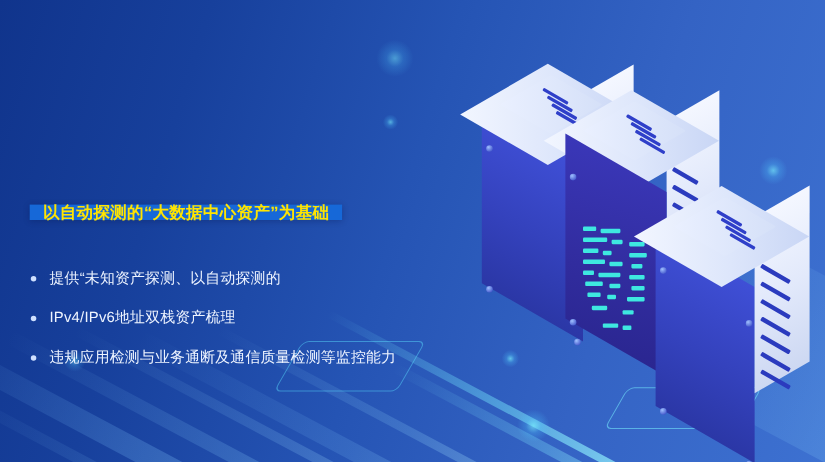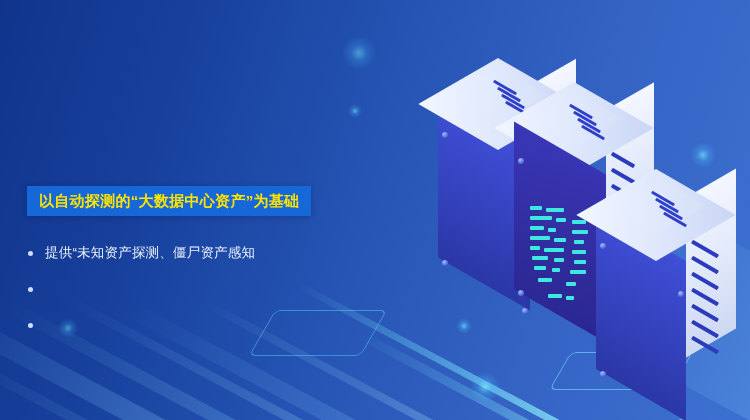--- a/index.html
+++ b/index.html
@@ -24,21 +24,21 @@
   .trace{position:absolute;border:1.5px solid rgba(90,225,255,.55);border-radius:6px;background:transparent;}
   
   .content{position:absolute;left:0;top:0;width:470px;height:420px;}
   .title{
     position:absolute;left:28px;top:124px;
     font-size:41px;line-height:48px;font-weight:700;color:#ffffff;
     letter-spacing:1px;white-space:nowrap;
     text-shadow:0 2px 10px rgba(5,20,70,.45);
   }
   .subtitle-bar{
-    position:absolute;left:27px;top:186px;height:30px;
+    position:absolute;left:27px;top:186px;height:14px;
     background:#1668d8;display:flex;align-items:center;
     padding:0 12px;box-sizing:border-box;
     box-shadow:0 1px 6px rgba(5,20,70,.30);
   }
   .subtitle-bar span{
     font-size:15px;font-weight:700;color:#ffe401;white-space:nowrap;letter-spacing:.3px;
   }
   .bullets{position:absolute;left:28px;top:238px;}
   .bullet{display:flex;align-items:center;height:30px;margin-bottom:6px;}
   .dot{
@@ -200,25 +200,27 @@
   <div class="content">
 
 
     <div class="subtitle-bar">
       <span>以自动探测的“大数据中心资产”为基础</span>
     </div>
 
     <div class="bullets">
       <div class="bullet">
         <div class="dot"></div>
-        <div class="bullet-text">提供“未知资产探测、僵尸资产感知</div>
+        <div class="bullet-text">提供“未知资产探测、以自动探测的</div>
       </div>
       <div class="bullet">
         <div class="dot"></div>
+        <div class="bullet-text">IPv4/IPv6地址双栈资产梳理</div>
       </div>
       <div class="bullet">
         <div class="dot"></div>
+        <div class="bullet-text">违规应用检测与业务通断及通信质量检测等监控能力</div>
       </div>
     </div>
 
   </div>
 
 </div>
 
 </body></html>

